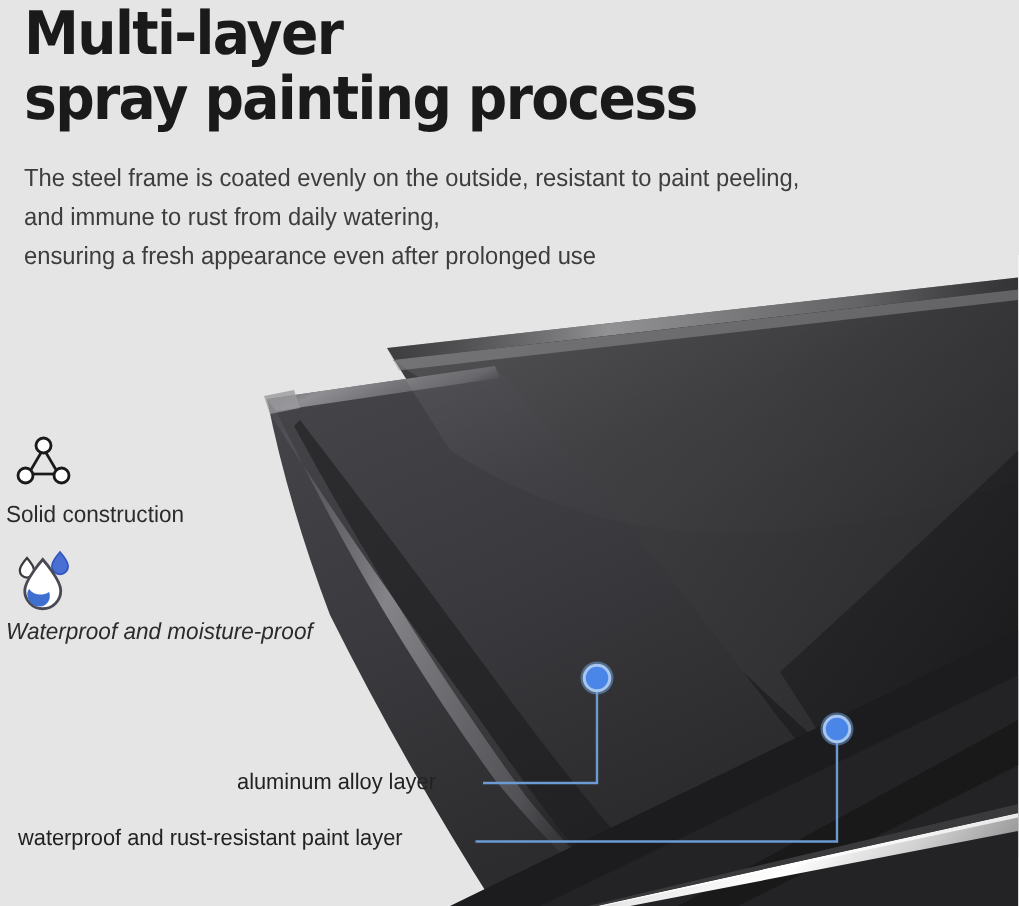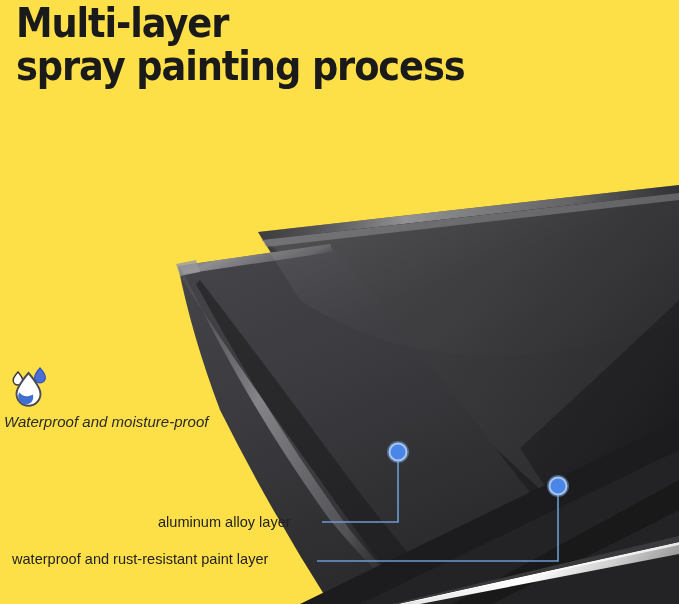--- a/index.html
+++ b/index.html
@@ -7,21 +7,21 @@
     padding: 0;
     background: #ffffff;
   }
   body {
     font-family: "Liberation Sans", sans-serif;
   }
   #page {
     position: relative;
     width: 679px;
     height: 604px;
-    background: #fde047;
+    background: #e5e5e5;
     overflow: hidden;
   }
 
   
   #headline {
     position: absolute;
     left: 16px;
     top: 2px;
     width: 640px;
   }
@@ -231,21 +231,39 @@
 
       <path d="M 262,60 L 679,13 L 679,140 Q 450,220 300,120 Z" fill="url(#sheen)"></path>
     </svg>
   </div>
 
   <div id="headline">
     <div class="headline-line">Multi-layer</div>
     <div class="headline-line">spray painting process</div>
   </div>
 
-
+  <div id="subhead">
+    <div class="subhead-line">The steel frame is coated evenly on the outside, resistant to paint peeling,</div>
+    <div class="subhead-line">and immune to rust from daily watering,</div>
+    <div class="subhead-line">ensuring a fresh appearance even after prolonged use</div>
+  </div>
+
+  <div class="feature" id="feature-solid">
+    <span class="feature-icon">
+      <svg width="40" height="40" viewBox="0 0 40 40" xmlns="http://www.w3.org/2000/svg">
+        <line x1="19" y1="11" x2="9" y2="28" stroke="#1a1a1a" stroke-width="1.8"></line>
+        <line x1="19" y1="11" x2="29" y2="28" stroke="#1a1a1a" stroke-width="1.8"></line>
+        <line x1="9" y1="28" x2="29" y2="28" stroke="#1a1a1a" stroke-width="1.8"></line>
+        <circle cx="19" cy="9" r="5" fill="#ffffff" stroke="#1a1a1a" stroke-width="1.9"></circle>
+        <circle cx="7" cy="29" r="5" fill="#ffffff" stroke="#1a1a1a" stroke-width="1.9"></circle>
+        <circle cx="31" cy="29" r="5" fill="#ffffff" stroke="#1a1a1a" stroke-width="1.9"></circle>
+      </svg>
+    </span>
+    <div class="feature-label">Solid construction</div>
+  </div>
 
   <div class="feature" id="feature-waterproof">
     <span class="feature-icon">
       <svg width="48" height="42" viewBox="0 0 48 42" xmlns="http://www.w3.org/2000/svg">
 
         <path d="M 8,6 C 8,6 3.2,11.4 3.2,14.3 C 3.2,16.9 5.3,19 8,19 C 10.6,19 12.7,16.9 12.7,14.3 C 12.7,11.4 8,6 8,6 Z" fill="#ffffff" stroke="#3a3a3a" stroke-width="1.5"></path>
 
         <path d="M 30,2 C 30,2 24.6,8.2 24.6,11.5 C 24.6,14.5 27,16.9 30,16.9 C 33,16.9 35.4,14.5 35.4,11.5 C 35.4,8.2 30,2 30,2 Z" fill="#4a6fd4" stroke="#3355c0" stroke-width="1.2"></path>
 
         <path d="M 18.5,7 C 18.5,7 6.5,20.5 6.5,27.8 C 6.5,34.4 11.9,39.8 18.5,39.8 C 25.1,39.8 30.5,34.4 30.5,27.8 C 30.5,20.5 18.5,7 18.5,7 Z" fill="#ffffff" stroke="#4a4a55" stroke-width="1.9"></path>

